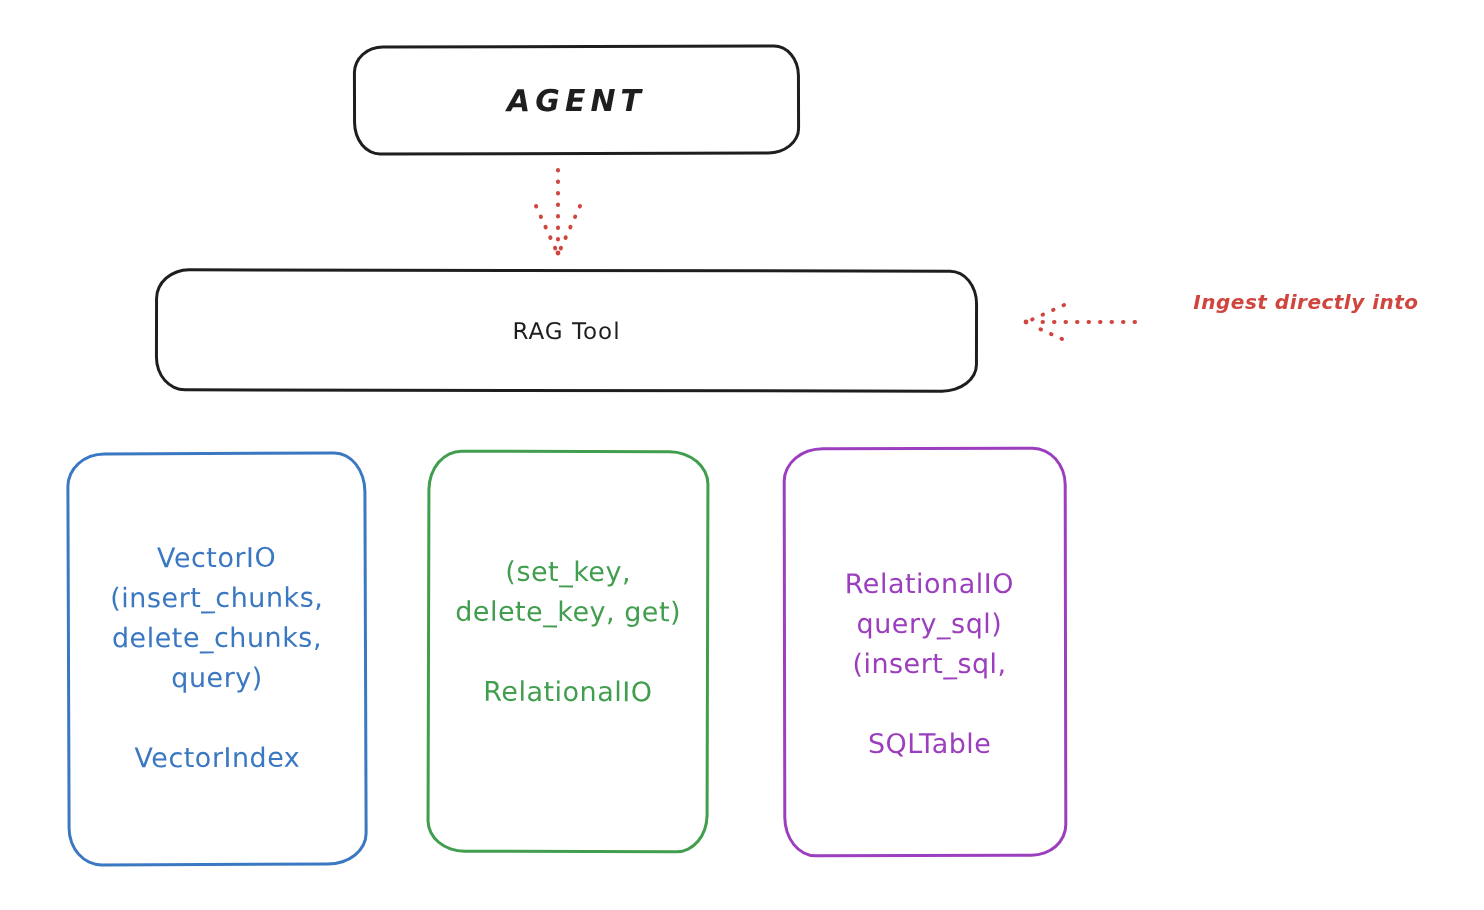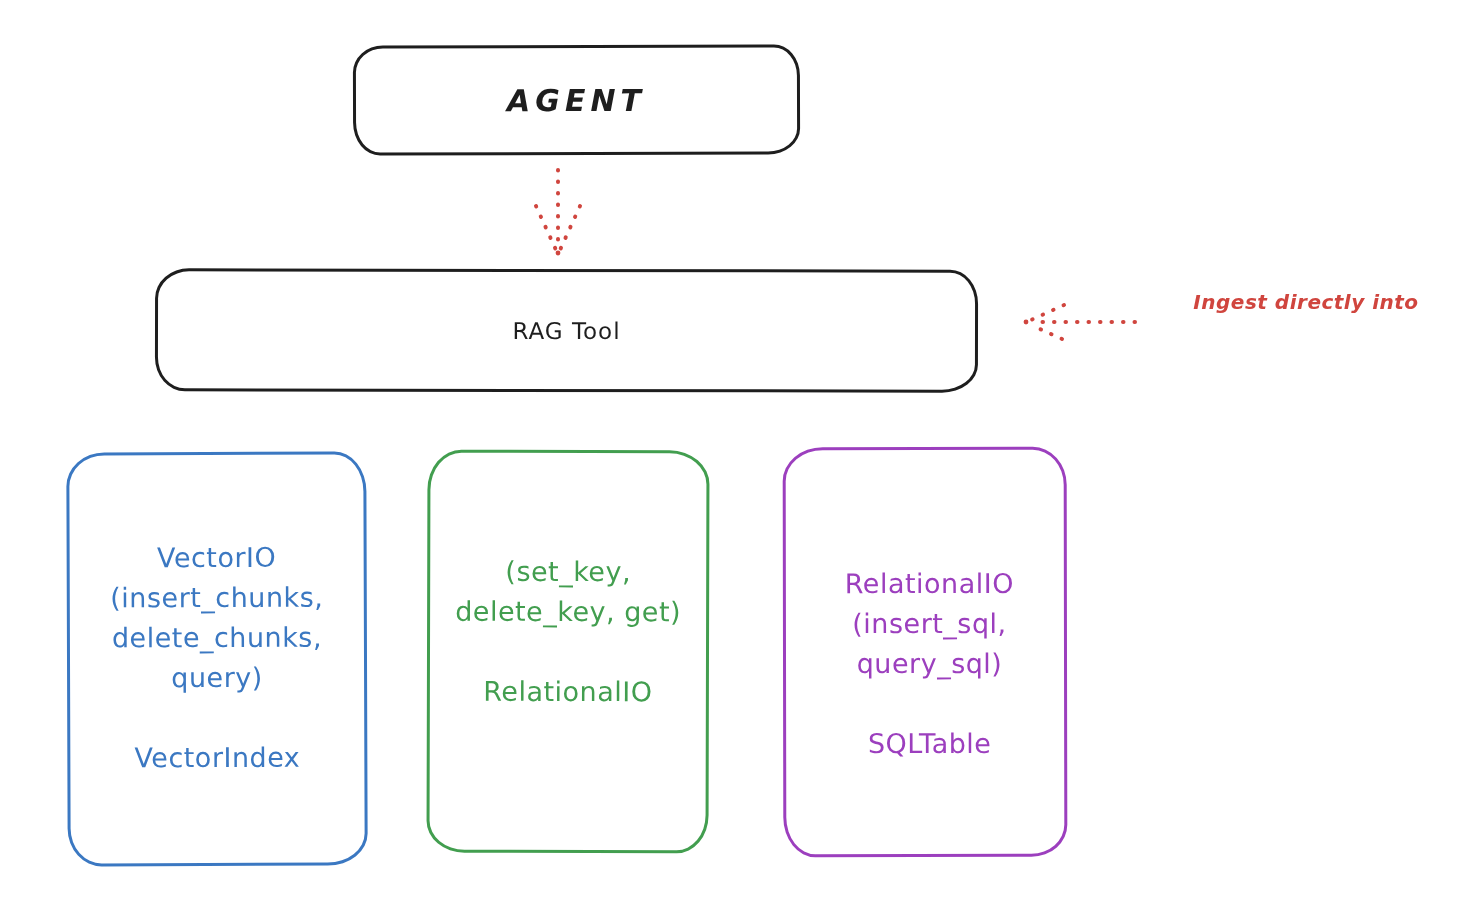--- a/index.html
+++ b/index.html
@@ -150,19 +150,19 @@
     <div class="io-lines">
       <div>(set_key,</div>
       <div>delete_key, get)</div>
       <div class="io-footer">RelationalIO</div>
     </div>
   </div>
 
   <div class="io-box io-purple">
     <div class="io-lines">
       <div>RelationalIO</div>
+      <div>query_sql)</div>
       <div>(insert_sql,</div>
-      <div>query_sql)</div>
       <div class="io-footer">SQLTable</div>
     </div>
   </div>
 
 </div>
 
 </body></html>

